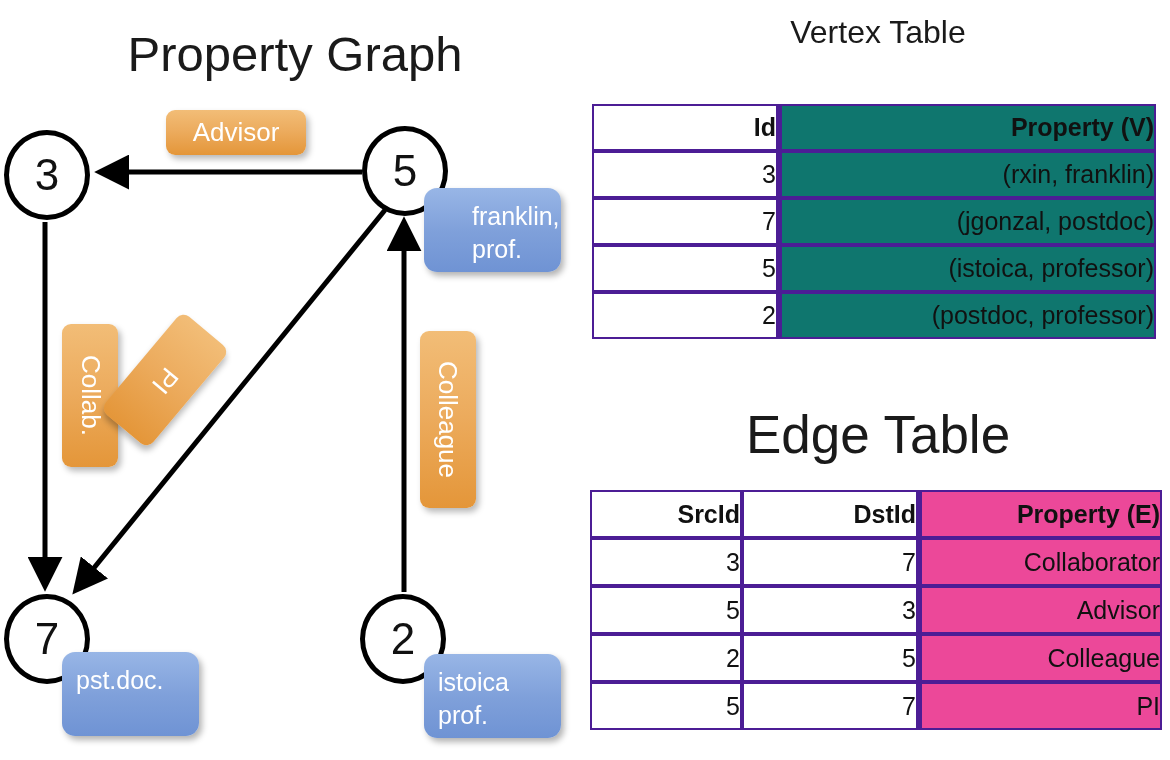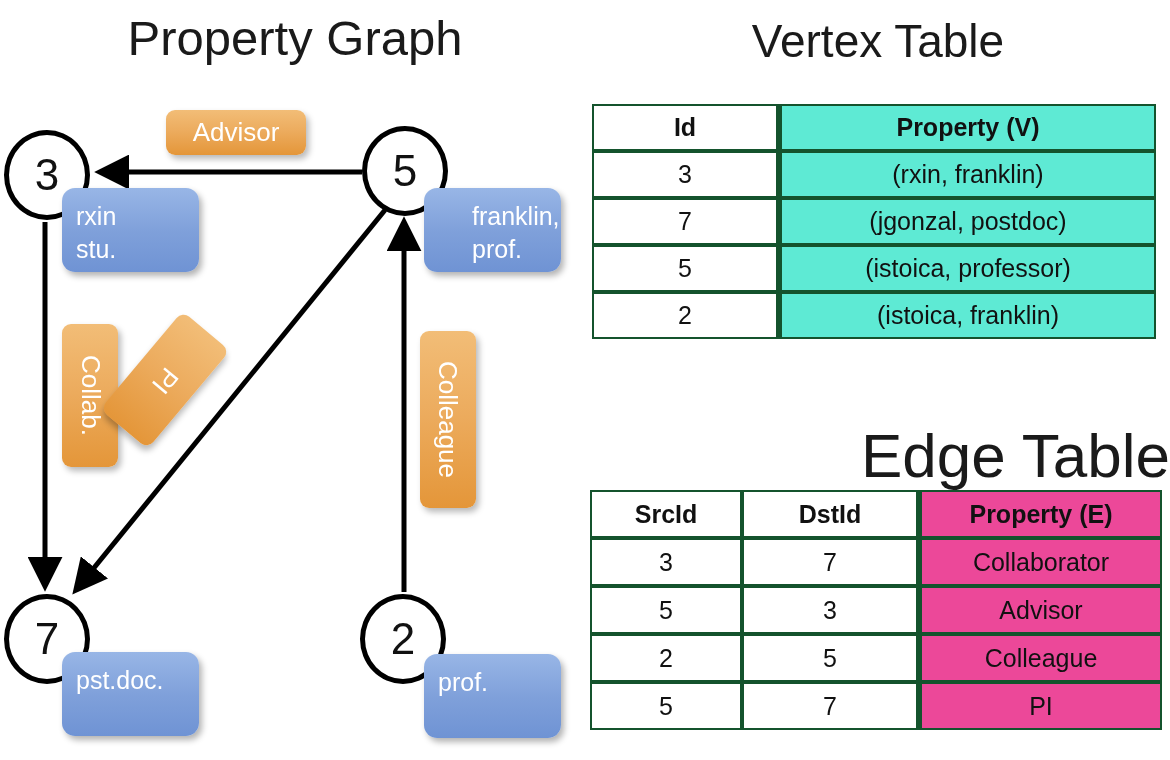--- a/index.html
+++ b/index.html
@@ -20,33 +20,33 @@
   
   .section-title {
     position: absolute;
     font-family: "Liberation Sans", sans-serif;
     font-weight: 300;
     color: #1a1a1a;
     white-space: nowrap;
     letter-spacing: 0px;
   }
   #title-property-graph {
-    left: 0px; top: 10px; width: 590px;
+    left: 0px; top: 26px; width: 590px;
     text-align: center;
     font-size: 49px;
   }
   #title-vertex-table {
     left: 586px; top: 14px; width: 584px;
     text-align: center;
-    font-size: 46px;
+    font-size: 32px;
   }
   #title-edge-table {
-    left: 586px; top: 420px; width: 584px;
-    text-align: right;
-    font-size: 62px;
+    left: 586px; top: 404px; width: 584px;
+    text-align: center;
+    font-size: 53px;
   }
 
   
   #graph-panel {
     position: absolute;
     left: 0; top: 0;
     width: 586px; height: 760px;
   }
   #graph-edges {
     position: absolute;
@@ -124,34 +124,34 @@
   
   .data-table {
     position: absolute;
     border-collapse: separate;
     border-spacing: 0;
     font-size: 25px;
     font-weight: 300;
     color: #111111;
   }
   .data-table td, .data-table th {
-    border: 2px solid #14532d;
-    text-align: center;
+    border: 2px solid #4c1d95;
+    text-align: right;
     padding: 0;
     font-weight: 300;
     background: #ffffff;
     line-height: 1;
     box-sizing: border-box;
   }
   .data-table th { font-weight: bold; font-size: 25px; }
 
   #vertex-table { left: 592px; top: 104px; }
   #vertex-table td, #vertex-table th { height: 47px; }
   #vertex-table .c-id   { width: 186px; }
-  #vertex-table .c-prop { width: 378px; background: #5eead4; border-left-width: 4px; }
+  #vertex-table .c-prop { width: 378px; background: #0f766e; border-left-width: 4px; }
 
   #edge-table { left: 590px; top: 490px; }
   #edge-table td, #edge-table th { height: 48px; }
   #edge-table .c-src  { width: 152px; margin-top: 43px; }
   #edge-table .c-dst  { width: 176px; }
   #edge-table .c-prop { width: 244px; background: #ec4899; border-left-width: 4px; }
 
   .vtext { display: inline-block; }
 </style>
 </head>
@@ -175,32 +175,29 @@
     <line x1="385" y1="210" x2="76" y2="590" stroke="#000000" stroke-width="5" marker-end="url(#arrow)"></line>
 
     <line x1="404" y1="592" x2="404" y2="222" stroke="#000000" stroke-width="5" marker-end="url(#arrow)"></line>
   </svg>
 
   <div class="node" id="node-3">3</div>
   <div class="node" id="node-5">5</div>
   <div class="node" id="node-7">7</div>
   <div class="node" id="node-2">2</div>
 
-  <div class="prop-bubble" id="bubble-rxin">
-    <div>rxin</div>
-    <div>stu.</div>
-  </div>
   <div class="prop-bubble" id="bubble-franklin">
     <div>franklin,</div>
     <div>prof.</div>
   </div>
   <div class="prop-bubble" id="bubble-jgonzal">
     <div>pst.doc.</div>
   </div>
   <div class="prop-bubble" id="bubble-istoica">
+    <div>istoica</div>
     <div>prof.</div>
   </div>
 
   <div class="edge-badge" id="badge-advisor">
     <span class="vtext">Advisor</span>
   </div>
   <div class="edge-badge" id="badge-collab">
     <span class="vtext">Collab.</span>
   </div>
   <div class="edge-badge" id="badge-pi">
@@ -228,21 +225,21 @@
     <tr>
       <td class="c-id">7</td>
       <td class="c-prop">(jgonzal, postdoc)</td>
     </tr>
     <tr>
       <td class="c-id">5</td>
       <td class="c-prop">(istoica, professor)</td>
     </tr>
     <tr>
       <td class="c-id">2</td>
-      <td class="c-prop">(istoica, franklin)</td>
+      <td class="c-prop">(postdoc, professor)</td>
     </tr>
   </tbody>
 </table>
 
 <div class="section-title" id="title-edge-table">Edge Table</div>
 
 <table class="data-table" id="edge-table">
   <thead>
     <tr>
       <th class="c-src">SrcId</th>

